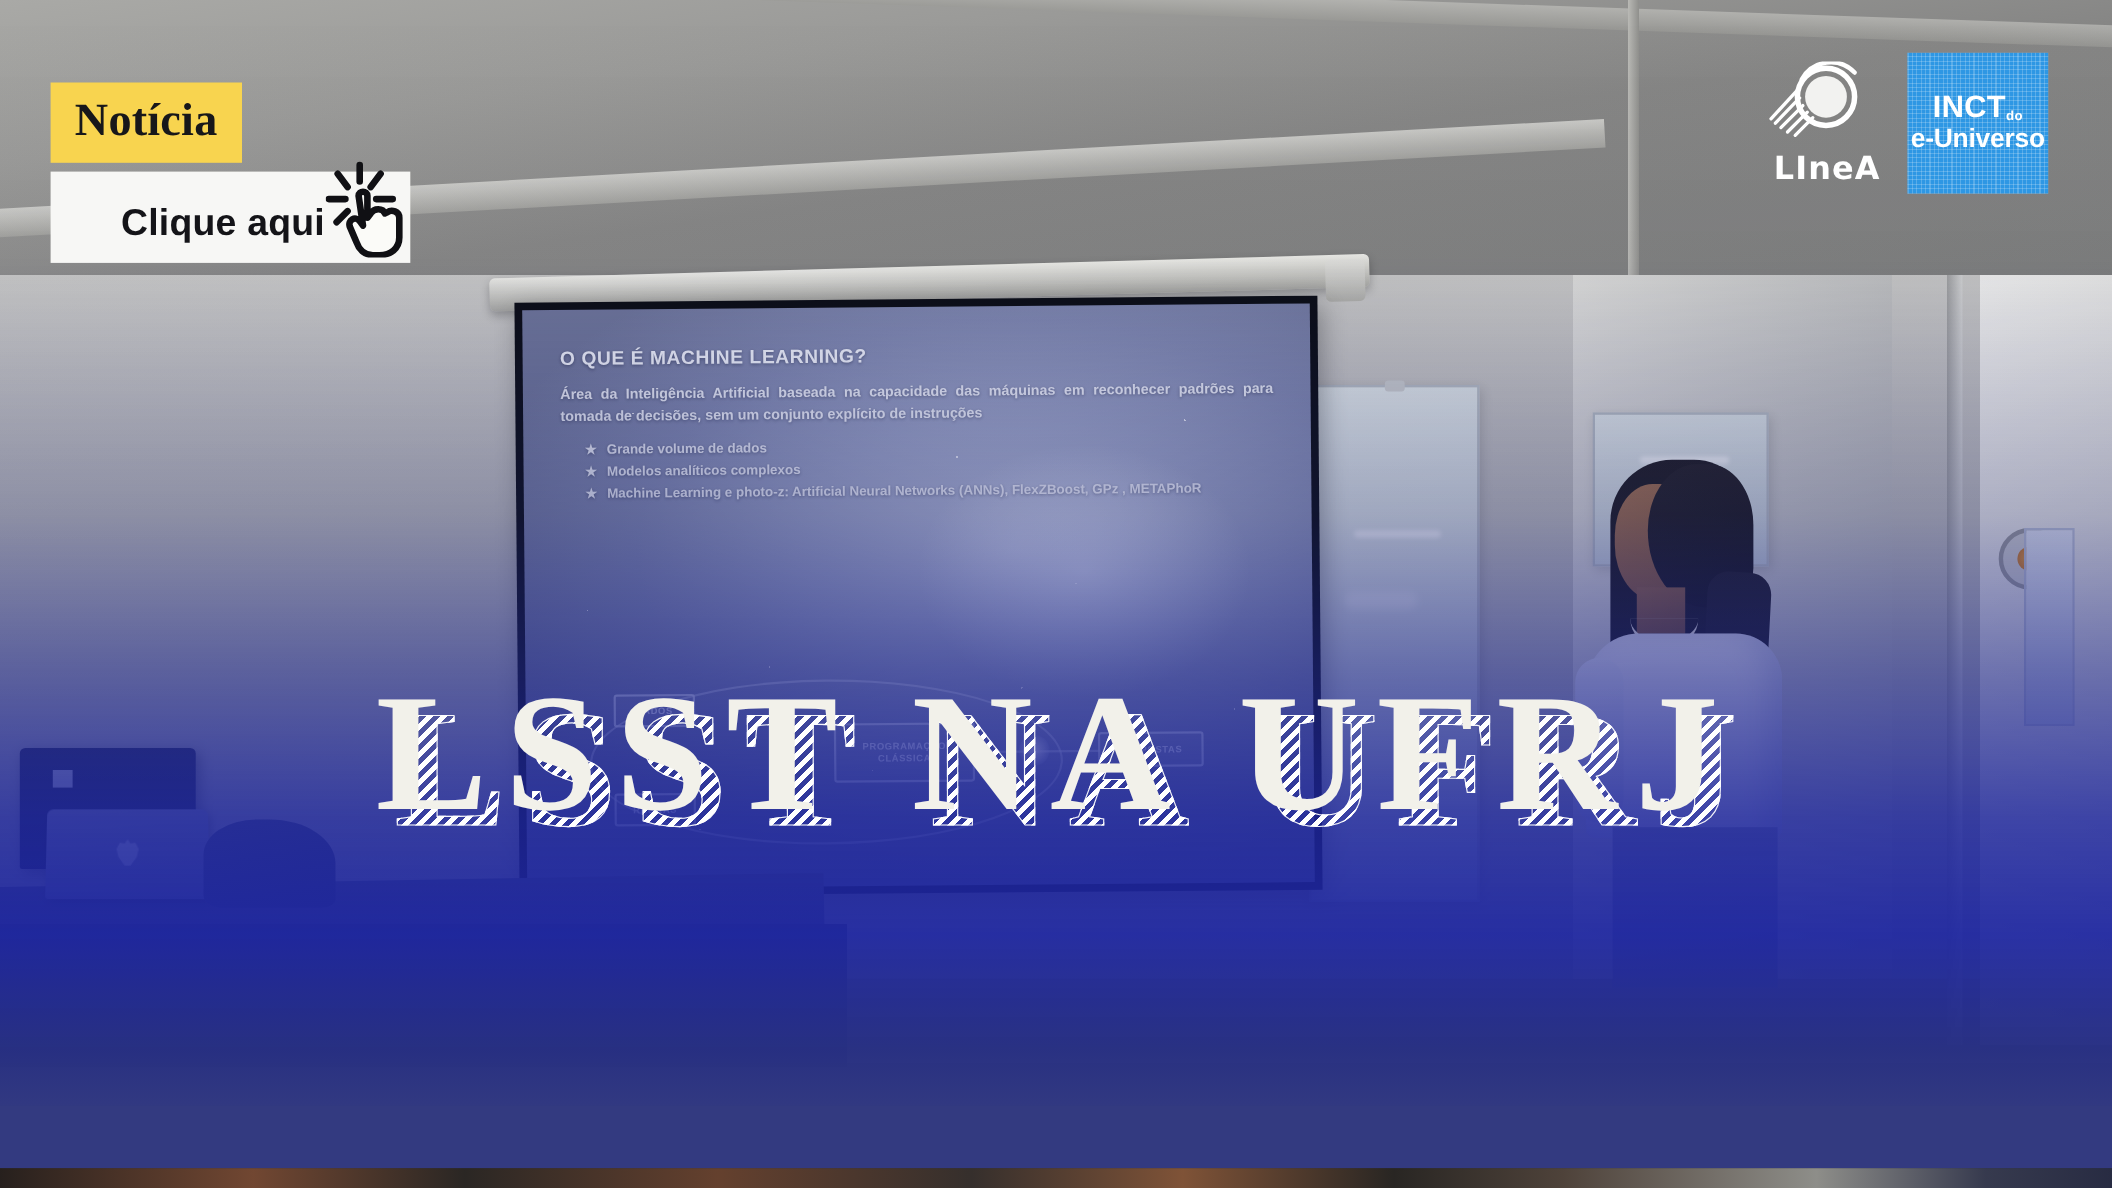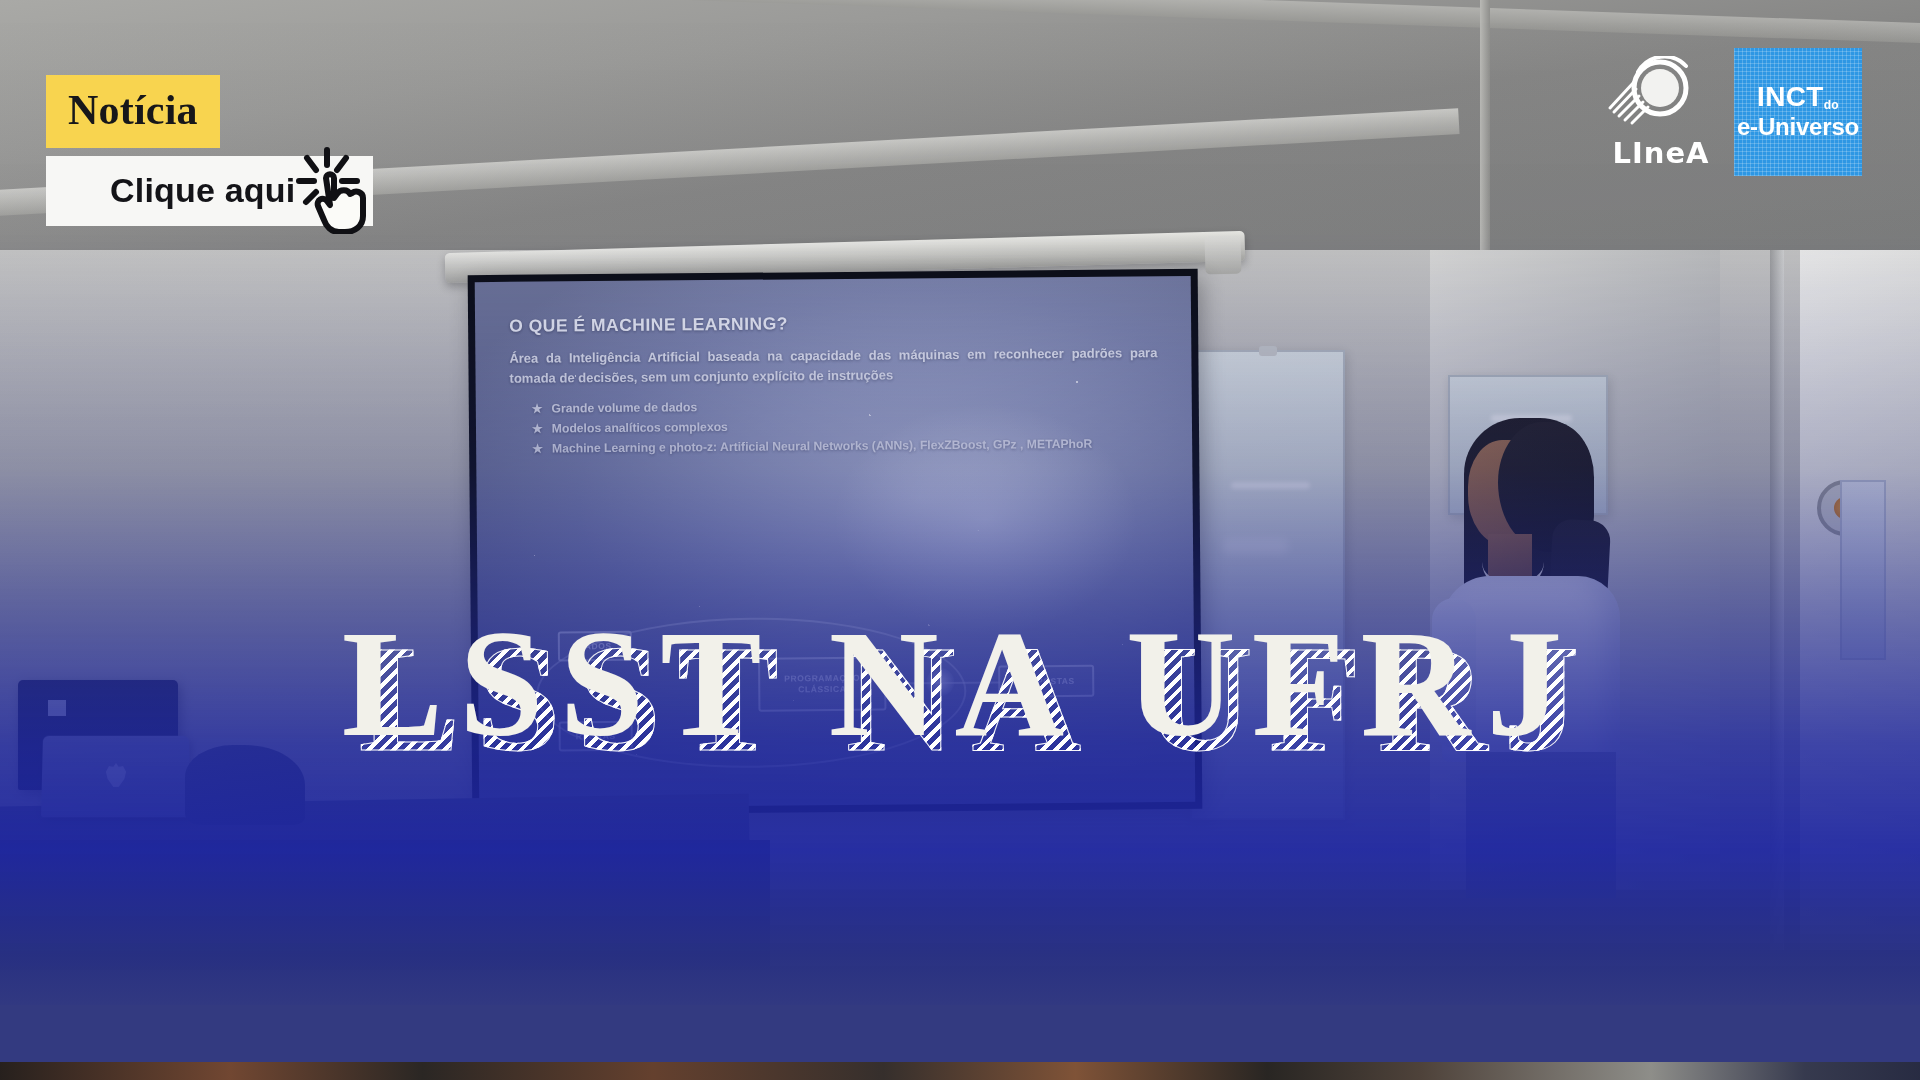--- a/index.html
+++ b/index.html
@@ -159,21 +159,21 @@
     background:linear-gradient(90deg,#2a2320 0%,#7b4d36 12%,#2e2a27 22%,#6d4632 34%,
       #3a3330 46%,#8a5a3c 56%,#2c2926 66%,#55483f 74%,#9a9a95 86%,#3b3f55 94%,#2b2f48 100%);
     opacity:.92; }
 
   
   .badge-wrap { position:absolute; left:46px; top:75px; }
   .badge-noticia { display:inline-block; background:#f8d44f; color:#17171a;
     font-family:"Liberation Serif", serif; font-weight:700; font-size:42px;
     line-height:1; padding:14px 22px 17px 22px; letter-spacing:.2px; }
   .badge-clique { position:relative; margin-top:8px; background:#f7f7f5; color:#141418;
-    font-size:34px; font-weight:600; line-height:1; padding:17px 40px 19px 64px;
+    font-size:34px; font-weight:600; line-height:1; padding:30px 40px 19px 64px;
     width:327px; letter-spacing:.2px; }
   .cursor-icon { position:absolute; left:296px; top:144px; width:88px; height:90px; }
 
   
   .logos { position:absolute; right:58px; top:48px; display:flex; align-items:center; gap:26px; }
   .linea { width:118px; height:112px; position:relative; }
   .linea-text { position:absolute; left:12px; bottom:0; width:100%; text-align:center;
     color:#fff; font-size:29px; font-weight:700; letter-spacing:1px; line-height:1;
     font-family:"DejaVu Sans", sans-serif; }
   .inct { width:128px; height:128px; position:relative;

